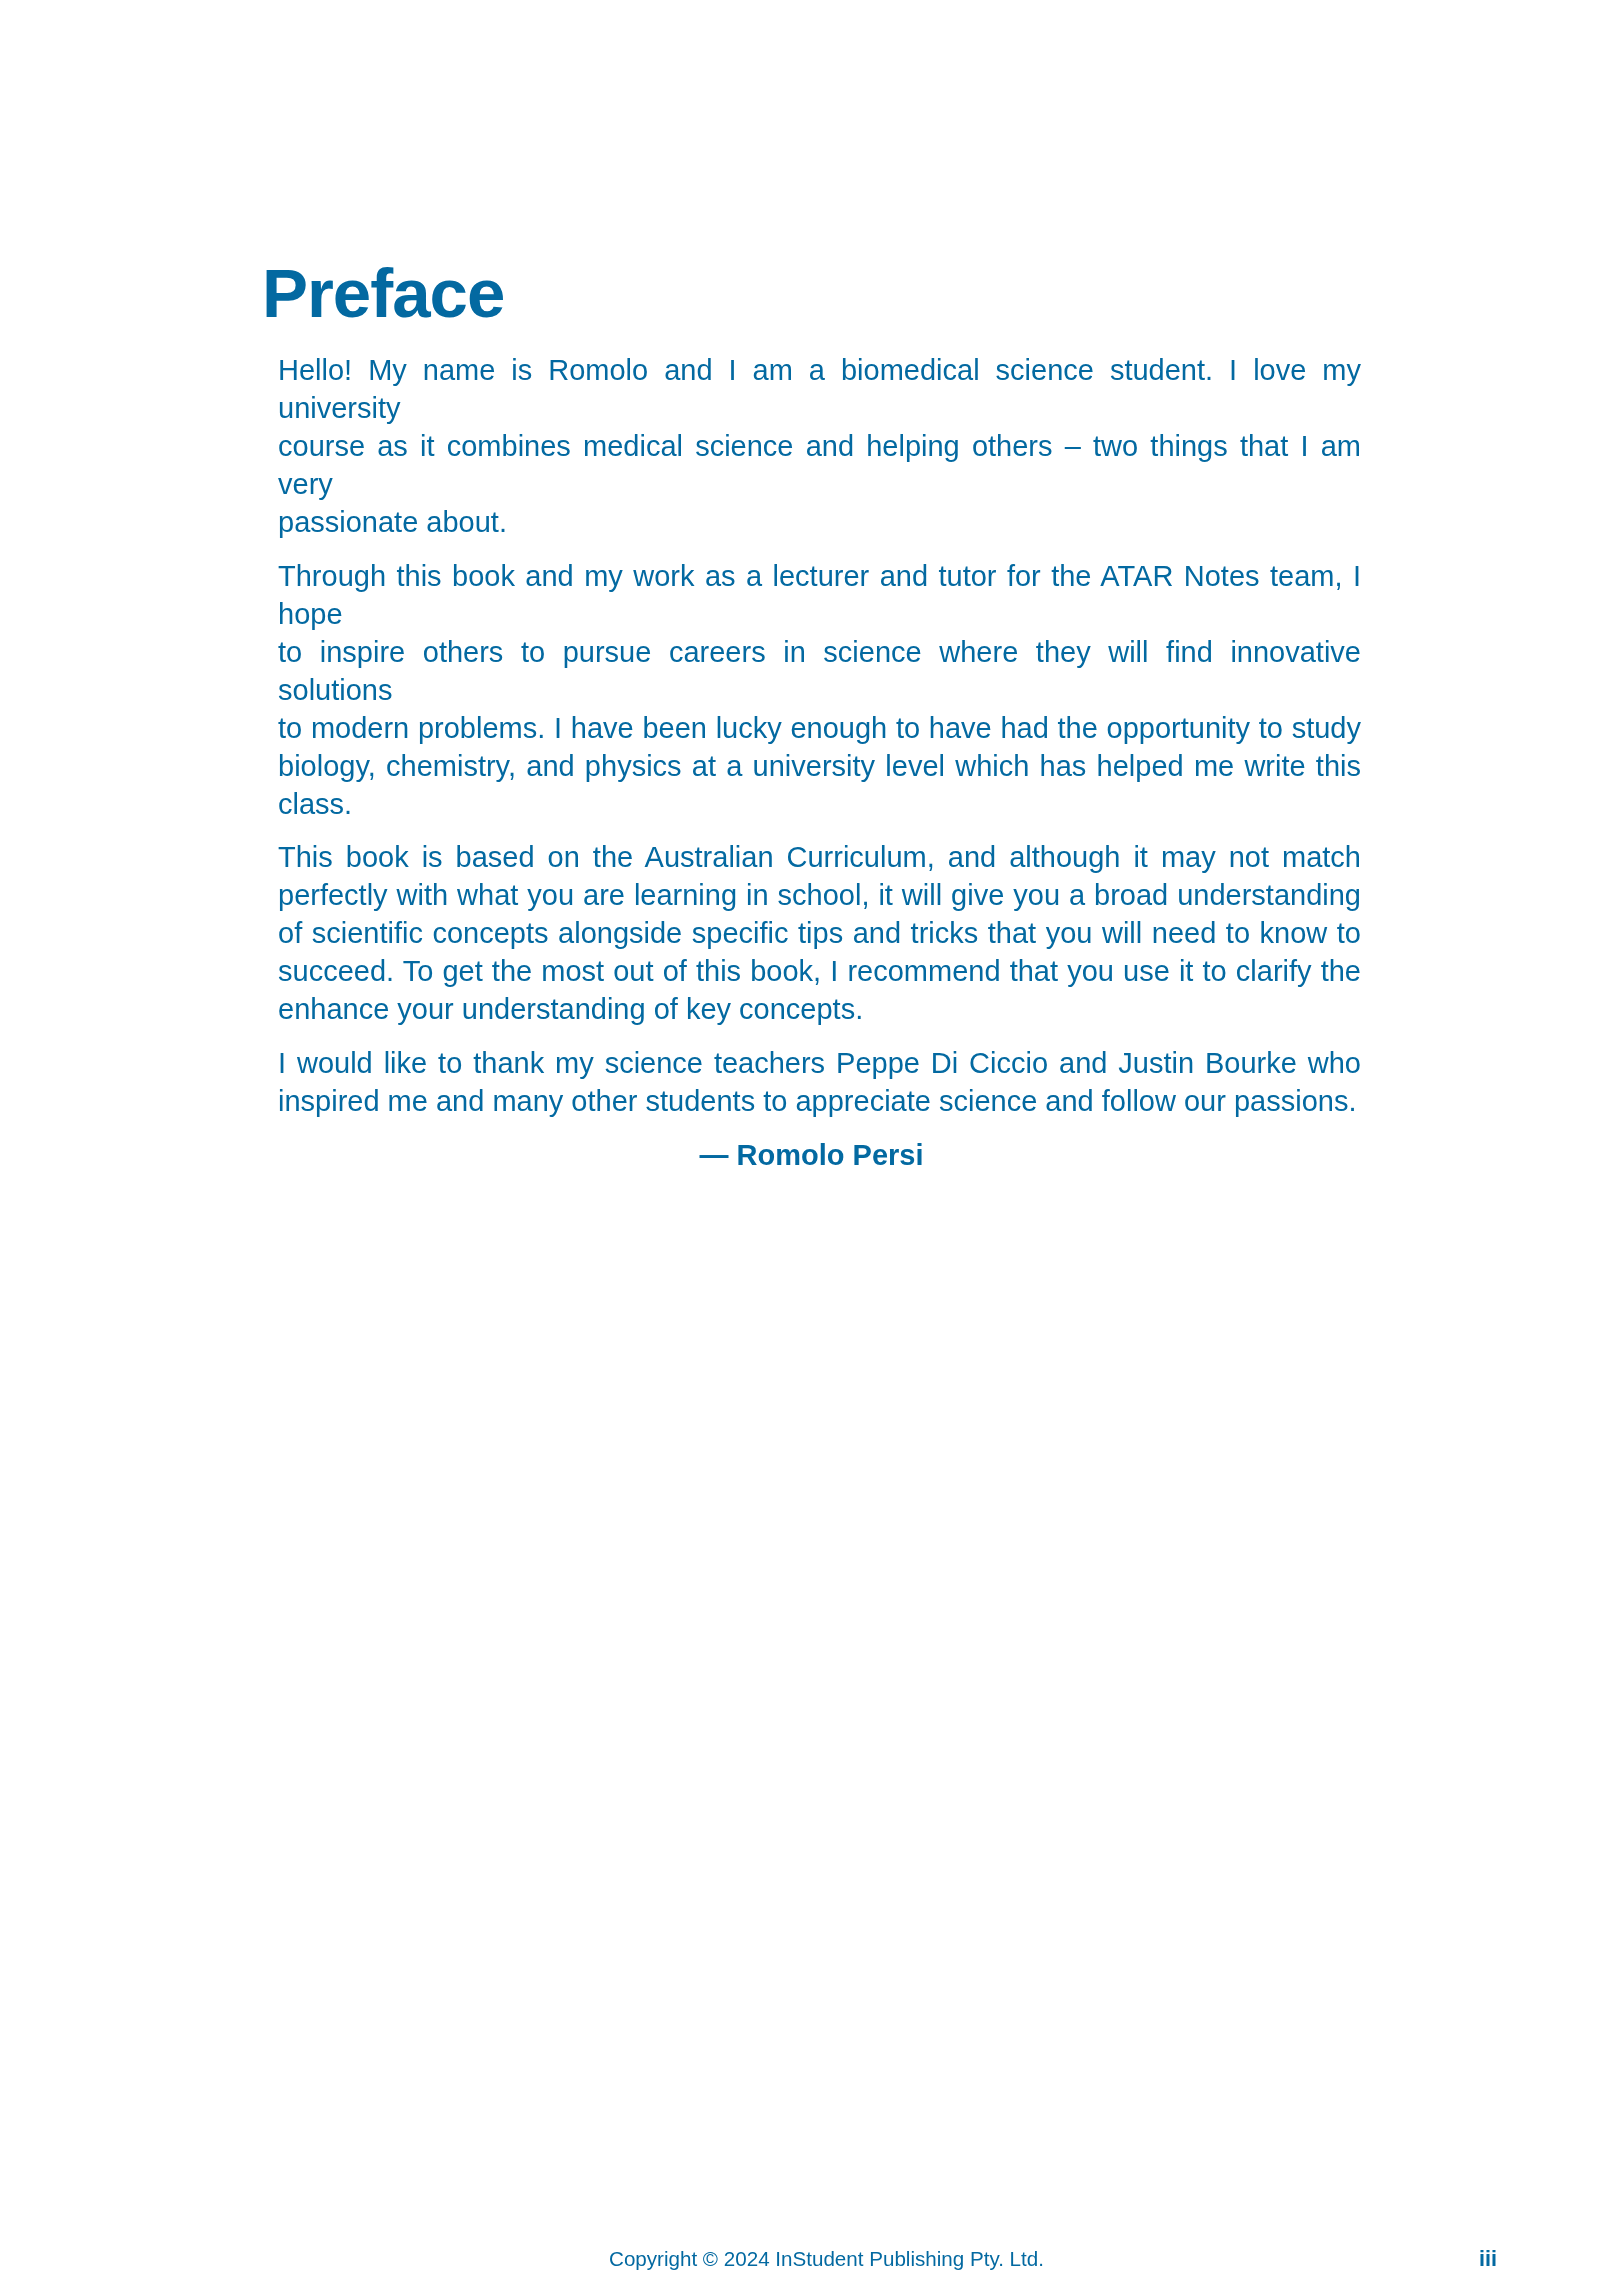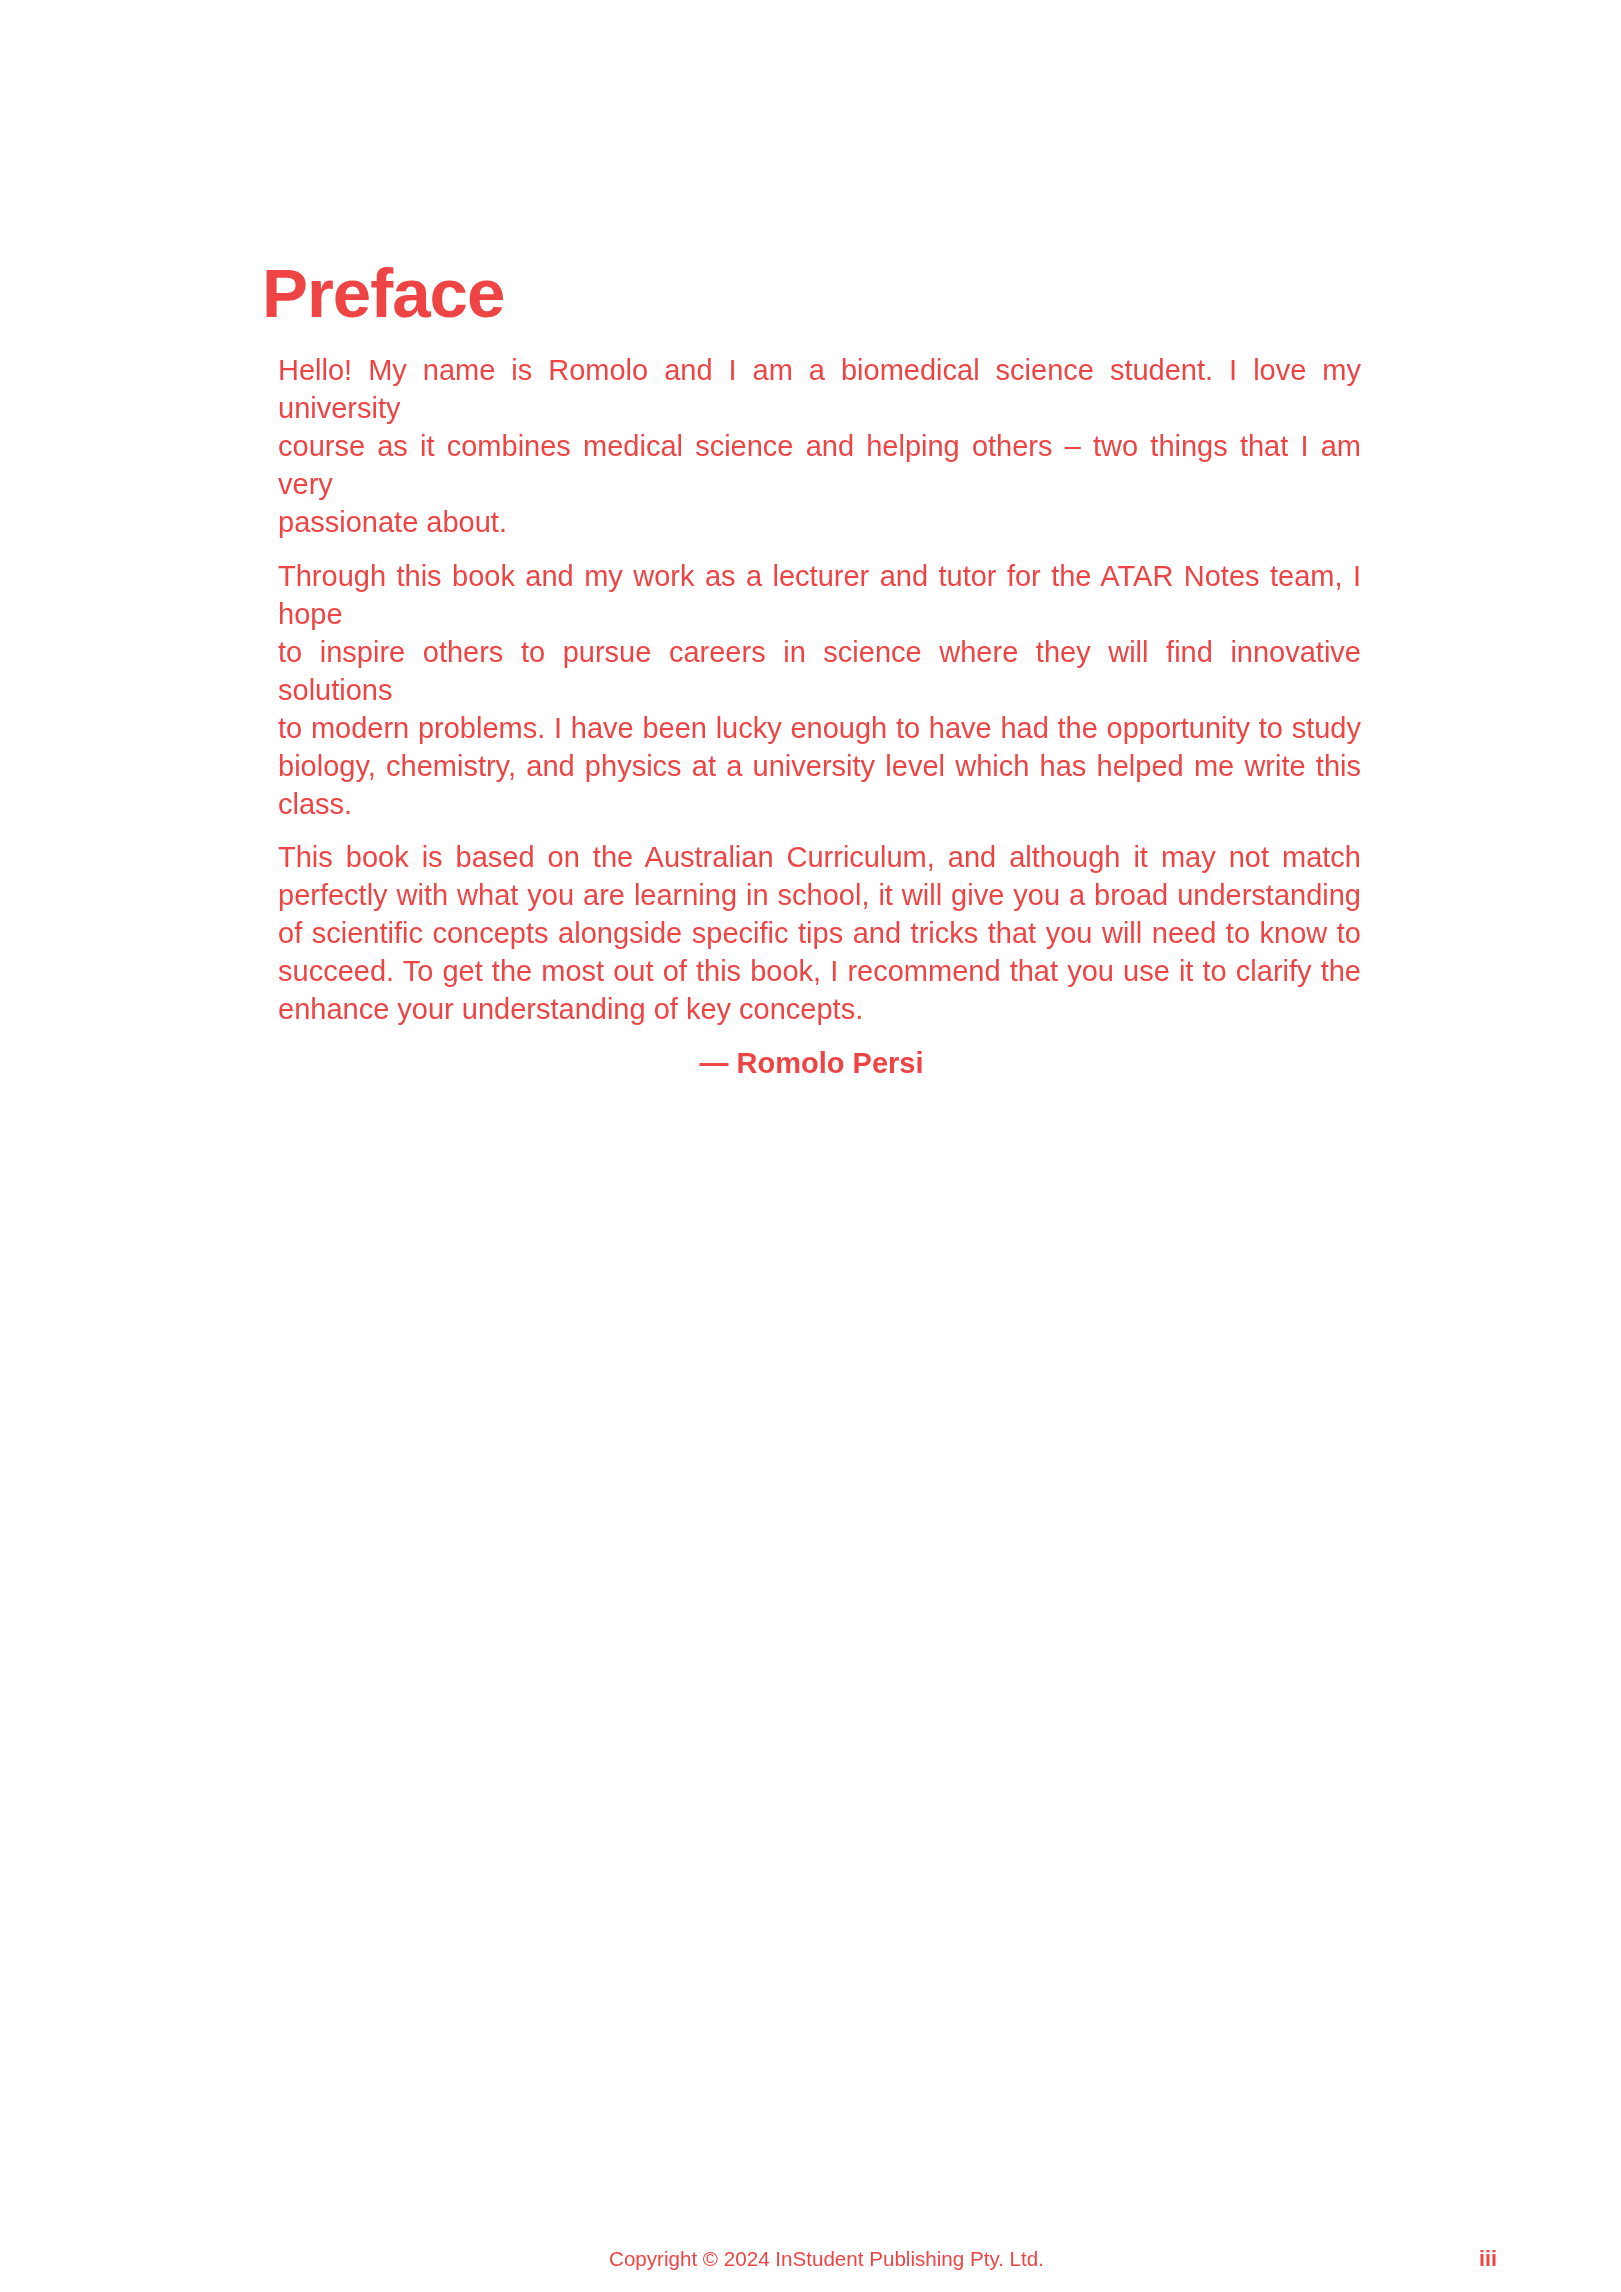--- a/index.html
+++ b/index.html
@@ -5,21 +5,21 @@
   html, body {
     margin: 0;
     padding: 0;
     background: #ffffff;
   }
   .page {
     position: relative;
     width: 1621px;
     height: 2293px;
     background: #ffffff;
-    color: #ef4444;
+    color: #0369a1;
     font-family: "Liberation Sans", "DejaVu Sans", sans-serif;
     overflow: hidden;
   }
   .page-title {
     position: absolute;
     left: 262px;
     top: 259px;
     margin: 0;
     font-size: 69px;
     line-height: 69px;
@@ -93,20 +93,24 @@
         <div class="line">biology, chemistry, and physics at a university level which has helped me write this</div>
         <div class="line last">class.</div>
       </div>
       <div class="paragraph">
         <div class="line">This book is based on the Australian Curriculum, and although it may not match</div>
         <div class="line">perfectly with what you are learning in school, it will give you a broad understanding</div>
         <div class="line">of scientific concepts alongside specific tips and tricks that you will need to know to</div>
         <div class="line">succeed. To get the most out of this book, I recommend that you use it to clarify the</div>
         <div class="line last">enhance your understanding of key concepts.</div>
       </div>
+      <div class="paragraph">
+        <div class="line">I would like to thank my science teachers Peppe Di Ciccio and Justin Bourke who</div>
+        <div class="line last">inspired me and many other students to appreciate science and follow our passions.</div>
+      </div>
       <div class="signature" id="signature">— Romolo Persi</div>
   </div>
 
   <div class="footer-copyright">Copyright © 2024 InStudent Publishing Pty. Ltd.</div>
 
   <div class="footer-page-number">iii</div>
 
 </div>
 
 

